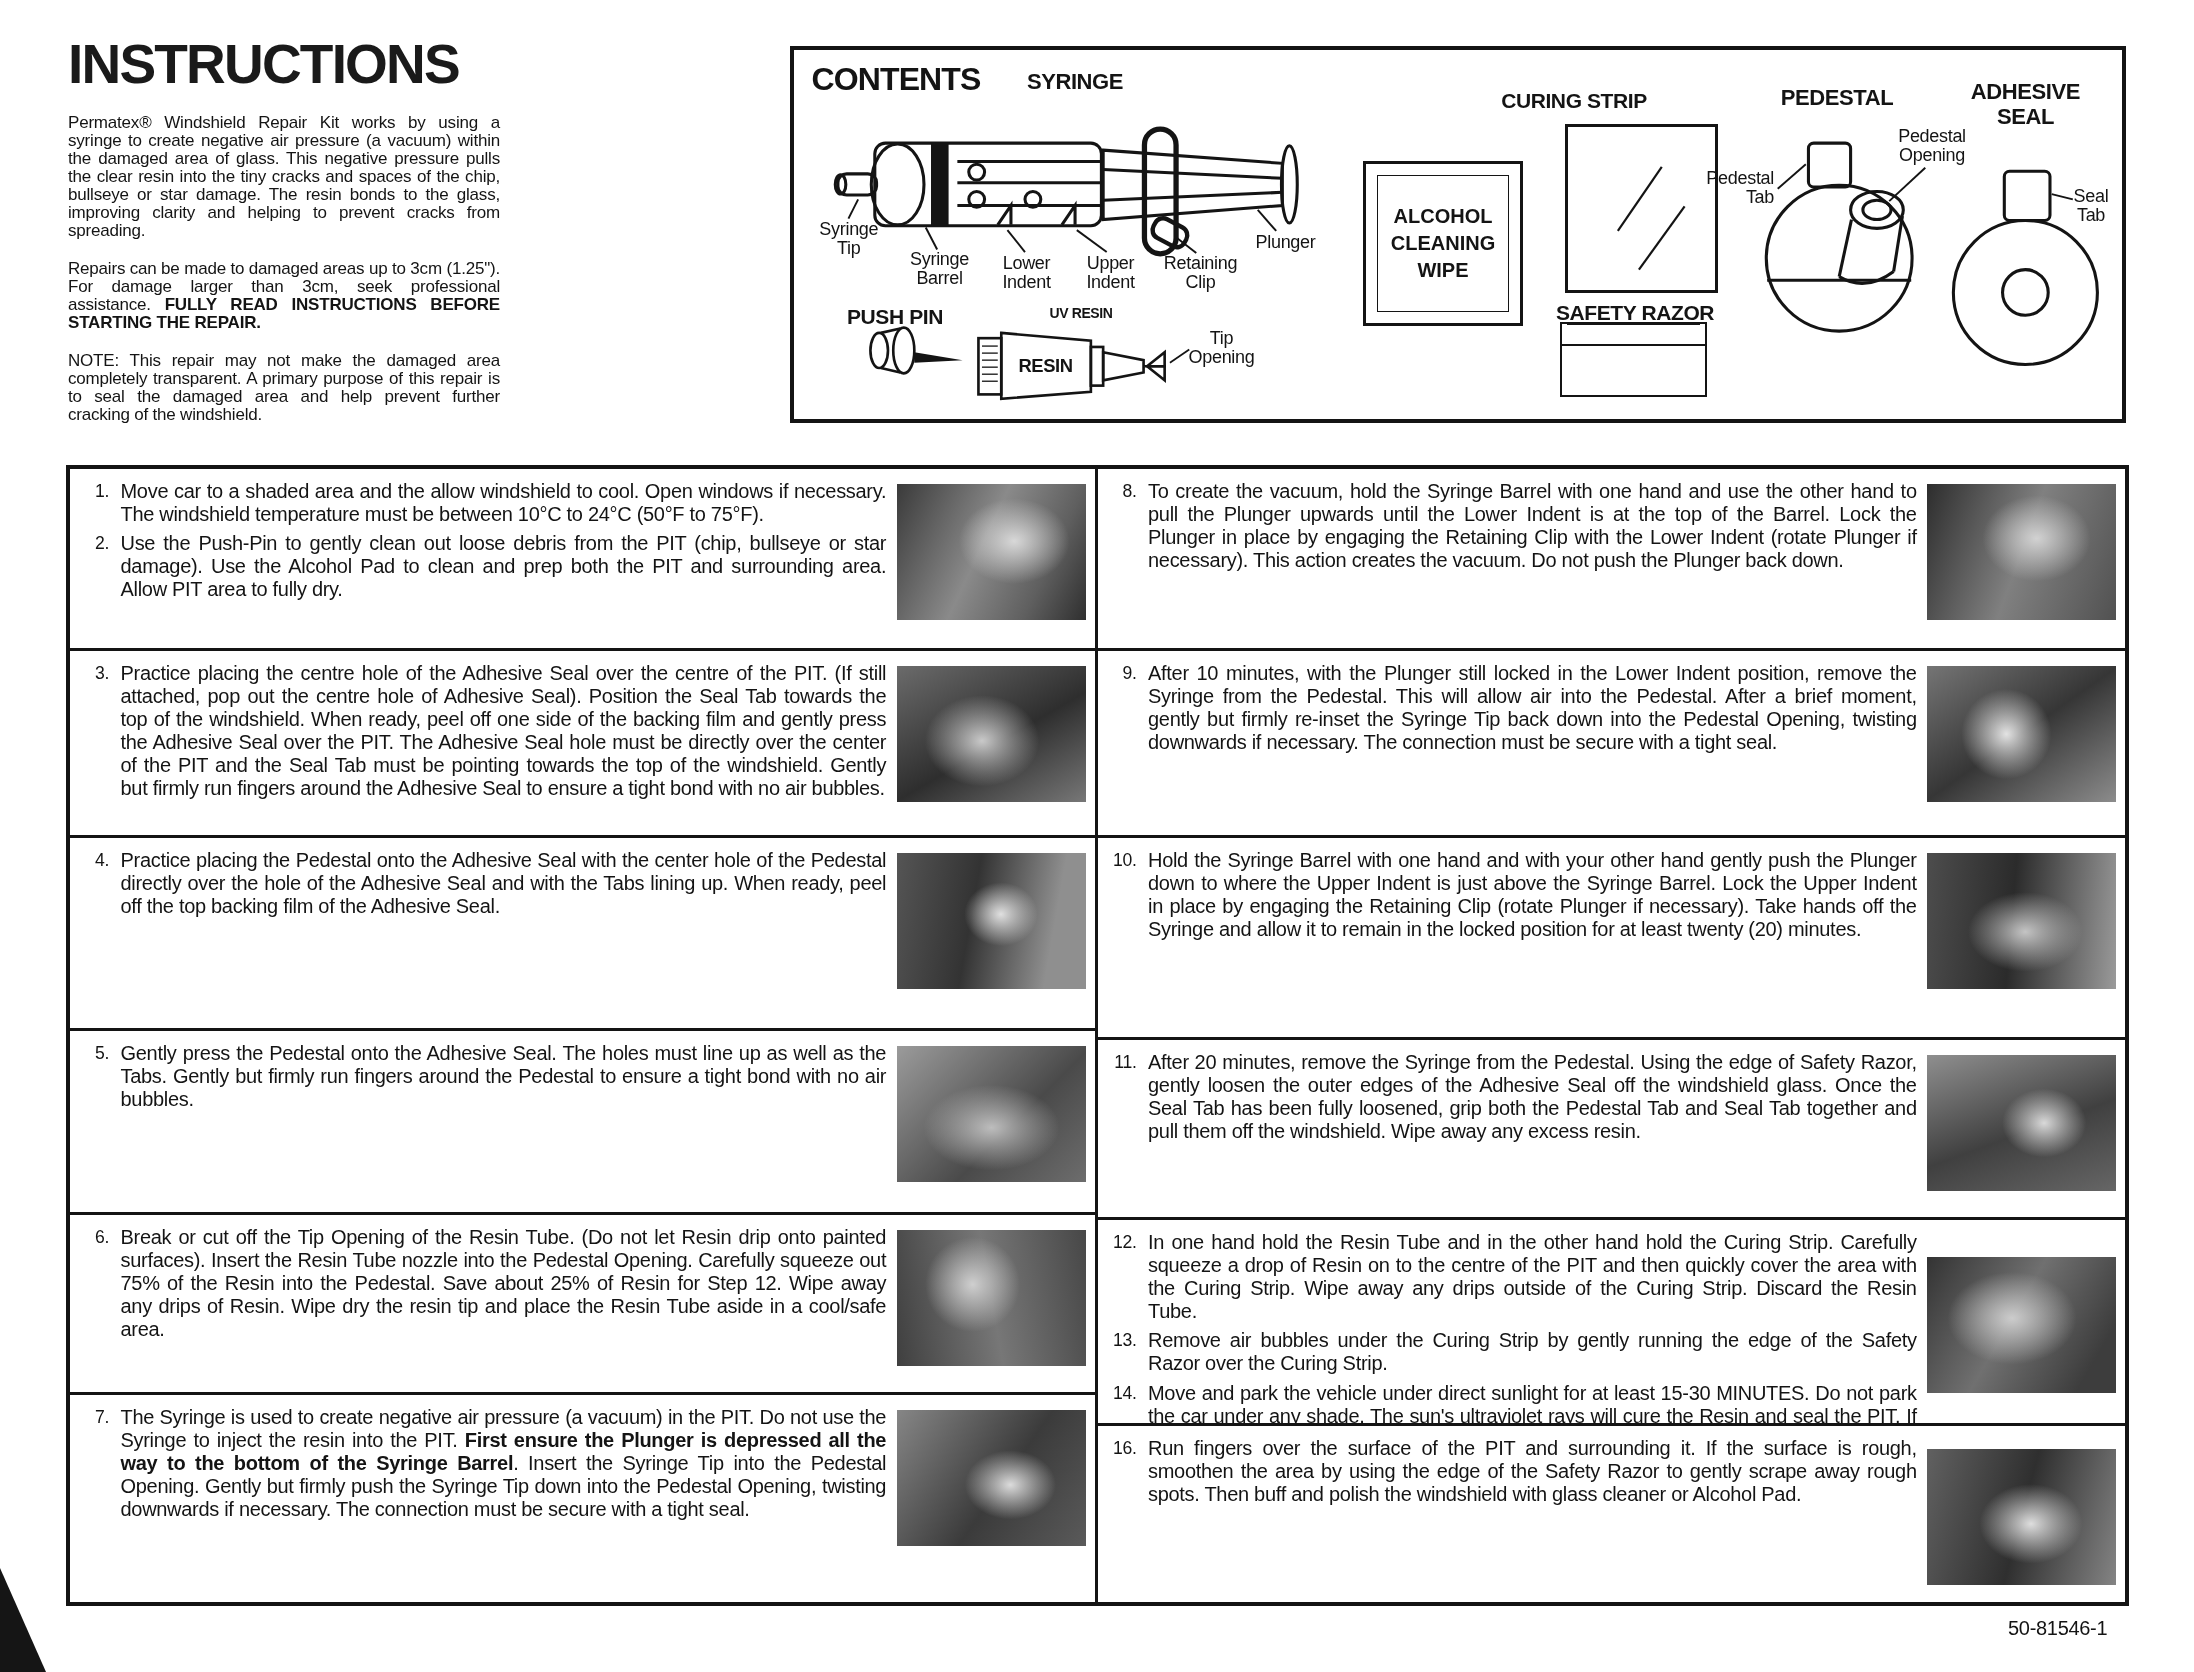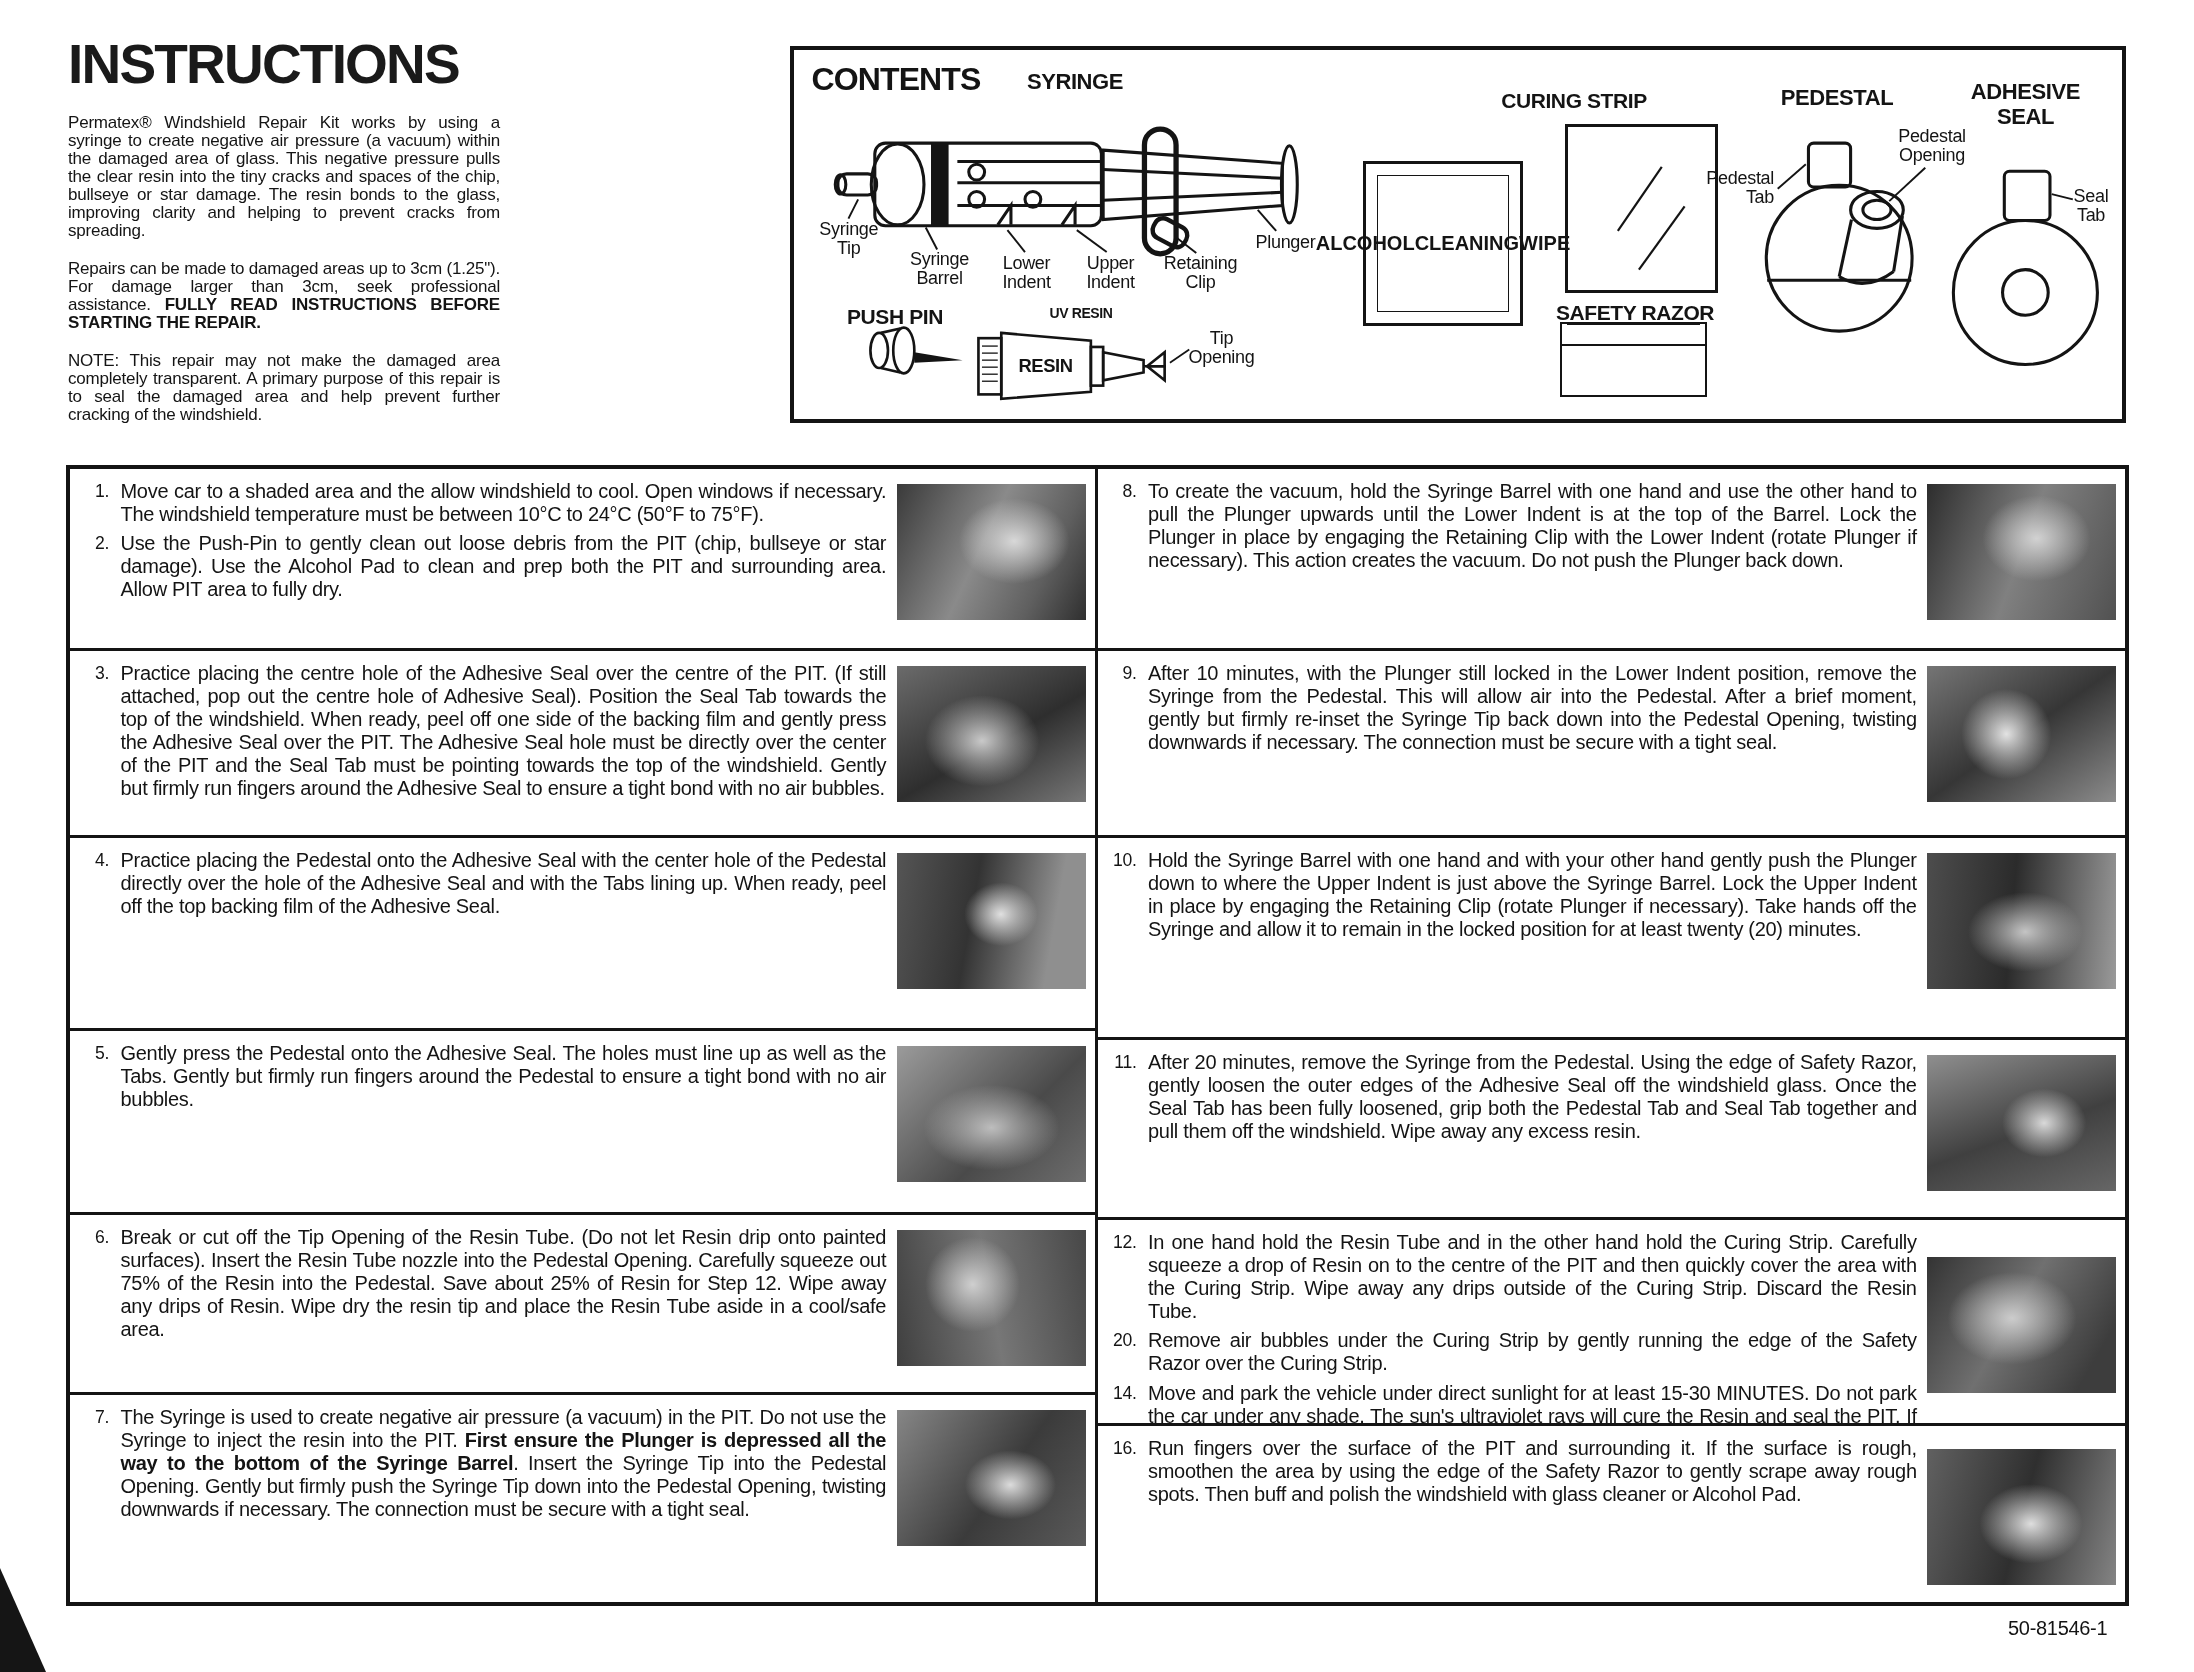--- a/index.html
+++ b/index.html
@@ -15,21 +15,21 @@
 
   
   .contents-box{position:absolute;left:790px;top:46px;width:1336px;height:377px;border:4.4px solid #141414}
   .cb-inner{position:relative;width:100%;height:100%}
   svg.diagram{position:absolute;left:0;top:0;width:100%;height:100%}
   .cb-heading{position:absolute;left:17.6px;top:10.5px;font-size:32px;font-weight:bold;letter-spacing:-0.9px}
   .part-title{position:absolute;font-weight:bold;text-align:center;letter-spacing:-0.4px}
   .small-label{position:absolute;text-align:center;font-size:18px;line-height:19.3px;letter-spacing:-0.3px}
   .wipe{position:absolute;left:569px;top:111px;width:160px;height:165px;border:3.5px solid #141414;
         display:flex;align-items:center;justify-content:center}
-  .wipe-in{border:1.8px solid #141414;width:132px;height:137px;display:flex;flex-direction:row;
+  .wipe-in{border:1.8px solid #141414;width:132px;height:137px;display:flex;flex-direction:column;
         align-items:center;justify-content:center;font-weight:bold;font-size:20px;line-height:27px;text-align:left}
   .curing-square{position:absolute;left:771px;top:74px;width:153px;height:169px;border:3.5px solid #141414}
   .razor{position:absolute;left:766px;top:272px;width:147px;height:75px;border:2.6px solid #141414}
   .razor-edge{height:17.6px;border-bottom:2.6px solid #141414;margin-top:3.5px}
   .razor-edge2{height:0;border-top:1.3px solid #141414;margin:0 5.3px}
 
   
   .steps-table{position:absolute;left:66px;top:465px;width:2063px;height:1141px;border:4.4px solid #141414;display:flex}
   .col{width:50%;height:100%;display:flex;flex-direction:column}
   .col.left{border-right:3.5px solid #141414}
@@ -316,21 +316,21 @@
         <div class="photo p10"></div>
       </div>
 
       <div class="row" style="height:206px">
         <div class="cellText">
           <div class="step">
             <span class="num">12.</span>
             <span class="txt">In one hand hold the Resin Tube and in the other hand hold the Curing Strip. Carefully squeeze a drop of Resin on to the centre of the PIT and then quickly cover the area with the Curing Strip. Wipe away any drips outside of the Curing Strip. Discard the Resin Tube.</span>
           </div>
           <div class="step">
-            <span class="num">20.</span>
+            <span class="num">13.</span>
             <span class="txt">Remove air bubbles under the Curing Strip by gently running the edge of the Safety Razor over the Curing Strip.</span>
           </div>
           <div class="step">
             <span class="num">14.</span>
             <span class="txt">Move and park the vehicle under direct sunlight for at least 15-30 MINUTES. Do not park the car under any shade. The sun's ultraviolet rays will cure the Resin and seal the PIT. If the day is cloudy, park the vehicle in a non-shaded spot for at least ONE (1) HOUR.</span>
           </div>
         </div>
         <div class="photo p11 center"></div>
       </div>
 

